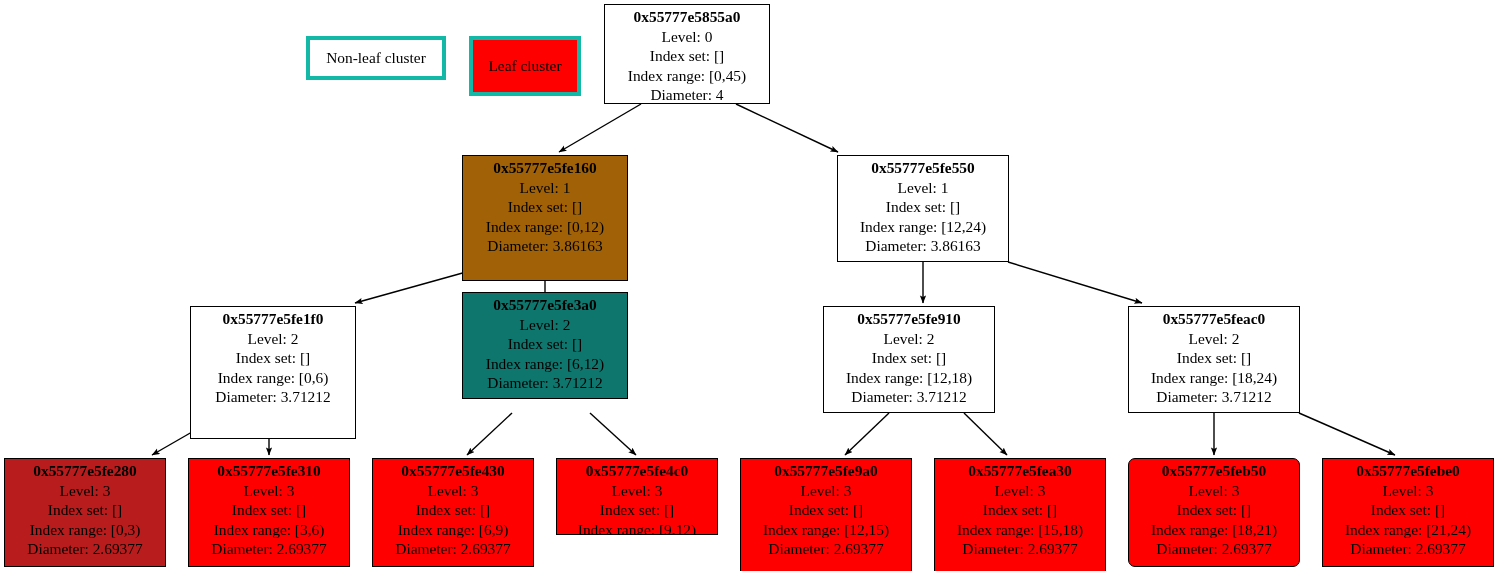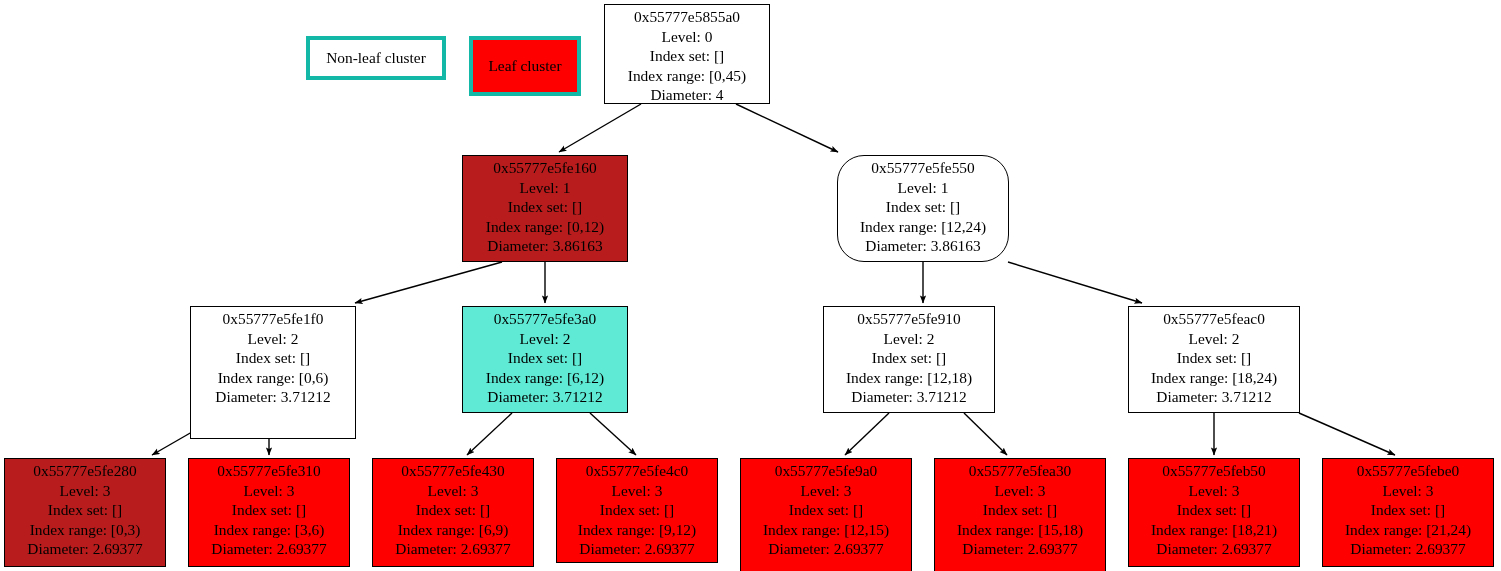--- a/index.html
+++ b/index.html
@@ -34,21 +34,21 @@
     font-size: 15.4px;
     line-height: 19.5px;
     padding-top: 2px;
     overflow: hidden;
     white-space: nowrap;
   }
   .node.leaf {
     background: #ff0000;
   }
   .node .nid {
-    font-weight: normal;
+    font-weight: bold;
     display: block;
   }
   .node .row {
     display: block;
   }
   .legend-box {
     position: absolute;
     box-sizing: border-box;
     border: 4px solid #14b8a6;
     background: #ffffff;
@@ -102,42 +102,42 @@
     </div>
 
   <div id="node-group">
       <div class="node" style="left: 604px; top: 4px; width: 166px; height: 100px; background: rgb(255, 255, 255);">
         <span class="nid">0x55777e5855a0</span>
         <span class="row">Level: 0</span>
         <span class="row">Index set: []</span>
         <span class="row">Index range: [0,45)</span>
         <span class="row">Diameter: 4</span>
       </div>
-      <div class="node" style="left: 462px; top: 155px; width: 166px; height: 107px; background: #b91c1c;">
+      <div class="node" style="left: 462px; top: 155px; width: 166px; height: 126px; background: #a16207;">
         <span class="nid">0x55777e5fe160</span>
         <span class="row">Level: 1</span>
         <span class="row">Index set: []</span>
         <span class="row">Index range: [0,12)</span>
         <span class="row">Diameter: 3.86163</span>
       </div>
-      <div class="node" style="left: 837px; top: 155px; width: 172px; height: 107px; background: rgb(255, 255, 255); border-radius: 27px;">
+      <div class="node" style="left: 837px; top: 155px; width: 172px; height: 107px; background: rgb(255, 255, 255);">
         <span class="nid">0x55777e5fe550</span>
         <span class="row">Level: 1</span>
         <span class="row">Index set: []</span>
         <span class="row">Index range: [12,24)</span>
         <span class="row">Diameter: 3.86163</span>
       </div>
       <div class="node" style="left: 190px; top: 306px; width: 166px; height: 133px; background: rgb(255, 255, 255);">
         <span class="nid">0x55777e5fe1f0</span>
         <span class="row">Level: 2</span>
         <span class="row">Index set: []</span>
         <span class="row">Index range: [0,6)</span>
         <span class="row">Diameter: 3.71212</span>
       </div>
-      <div class="node" style="left: 462px; top: 306px; width: 166px; height: 107px; background: #5eead4;">
+      <div class="node" style="left: 462px; top: 292px; width: 166px; height: 107px; background: #0f766e;">
         <span class="nid">0x55777e5fe3a0</span>
         <span class="row">Level: 2</span>
         <span class="row">Index set: []</span>
         <span class="row">Index range: [6,12)</span>
         <span class="row">Diameter: 3.71212</span>
       </div>
       <div class="node" style="left: 823px; top: 306px; width: 172px; height: 107px; background: rgb(255, 255, 255);">
         <span class="nid">0x55777e5fe910</span>
         <span class="row">Level: 2</span>
         <span class="row">Index set: []</span>
@@ -165,42 +165,42 @@
         <span class="row">Index range: [3,6)</span>
         <span class="row">Diameter: 2.69377</span>
       </div>
       <div class="node leaf" style="left: 372px; top: 458px; width: 162px; height: 109px; background: rgb(255, 0, 0);">
         <span class="nid">0x55777e5fe430</span>
         <span class="row">Level: 3</span>
         <span class="row">Index set: []</span>
         <span class="row">Index range: [6,9)</span>
         <span class="row">Diameter: 2.69377</span>
       </div>
-      <div class="node leaf" style="left: 556px; top: 458px; width: 162px; height: 105px; background: rgb(255, 0, 0);">
+      <div class="node leaf" style="left: 556px; top: 458px; width: 162px; height: 77px; background: rgb(255, 0, 0);">
         <span class="nid">0x55777e5fe4c0</span>
         <span class="row">Level: 3</span>
         <span class="row">Index set: []</span>
         <span class="row">Index range: [9,12)</span>
         <span class="row">Diameter: 2.69377</span>
       </div>
       <div class="node leaf" style="left: 740px; top: 458px; width: 172px; height: 120px; background: rgb(255, 0, 0);">
         <span class="nid">0x55777e5fe9a0</span>
         <span class="row">Level: 3</span>
         <span class="row">Index set: []</span>
         <span class="row">Index range: [12,15)</span>
         <span class="row">Diameter: 2.69377</span>
       </div>
       <div class="node leaf" style="left: 934px; top: 458px; width: 172px; height: 136px; background: rgb(255, 0, 0);">
         <span class="nid">0x55777e5fea30</span>
         <span class="row">Level: 3</span>
         <span class="row">Index set: []</span>
         <span class="row">Index range: [15,18)</span>
         <span class="row">Diameter: 2.69377</span>
       </div>
-      <div class="node leaf" style="left: 1128px; top: 458px; width: 172px; height: 109px; background: rgb(255, 0, 0);">
+      <div class="node leaf" style="left: 1128px; top: 458px; width: 172px; height: 109px; background: rgb(255, 0, 0); border-radius: 7px;">
         <span class="nid">0x55777e5feb50</span>
         <span class="row">Level: 3</span>
         <span class="row">Index set: []</span>
         <span class="row">Index range: [18,21)</span>
         <span class="row">Diameter: 2.69377</span>
       </div>
       <div class="node leaf" style="left: 1322px; top: 458px; width: 172px; height: 109px; background: rgb(255, 0, 0);">
         <span class="nid">0x55777e5febe0</span>
         <span class="row">Level: 3</span>
         <span class="row">Index set: []</span>

